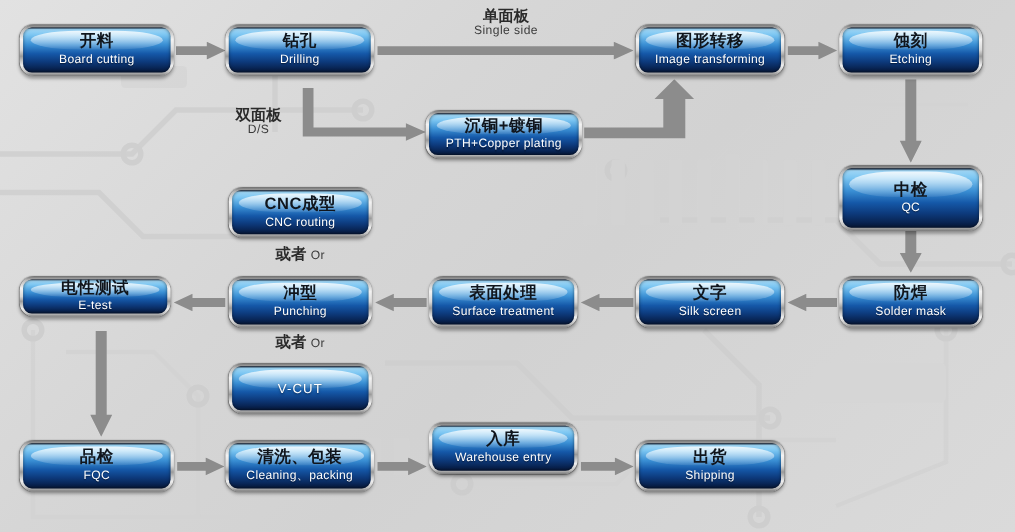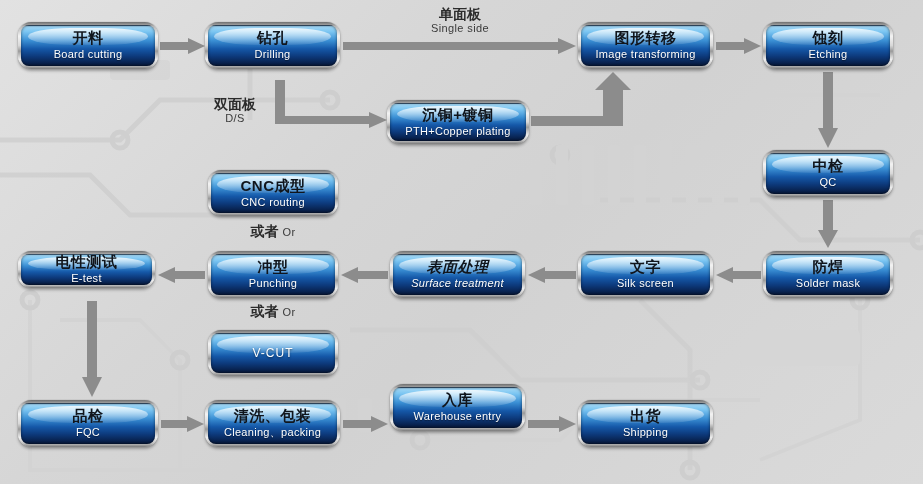--- a/index.html
+++ b/index.html
@@ -309,21 +309,21 @@
     </div>
   </div>
 
   <div class="node" style="left:387px; top:100px; width:142px; height:44px;">
     <div class="inner">
       <div class="cn">沉铜+镀铜</div>
       <div class="en">PTH+Copper plating</div>
     </div>
   </div>
 
-  <div class="node" style="left:763px; top:150px; width:130px; height:47px;text-align:center;">
+  <div class="node" style="left:763px; top:150px; width:130px; height:60px;text-align:center;">
     <div class="inner">
       <div class="cn">中检</div>
       <div class="en">QC</div>
     </div>
   </div>
 
   <div class="node" style="left:208px; top:170px; width:130px; height:46px;">
     <div class="inner">
       <div class="cn">CNC成型</div>
       <div class="en">CNC routing</div>
@@ -337,21 +337,21 @@
     </div>
   </div>
 
   <div class="node" style="left:208px; top:251px; width:130px; height:47px;">
     <div class="inner">
       <div class="cn">冲型</div>
       <div class="en">Punching</div>
     </div>
   </div>
 
-  <div class="node" style="left:390px; top:251px; width:135px; height:47px;font-style:italic;">
+  <div class="node" style="left:390px; top:251px; width:135px; height:47px;">
     <div class="inner">
       <div class="cn">表面处理</div>
       <div class="en">Surface treatment</div>
     </div>
   </div>
 
   <div class="node" style="left:578px; top:251px; width:135px; height:47px;">
     <div class="inner">
       <div class="cn">文字</div>
       <div class="en">Silk screen</div>

